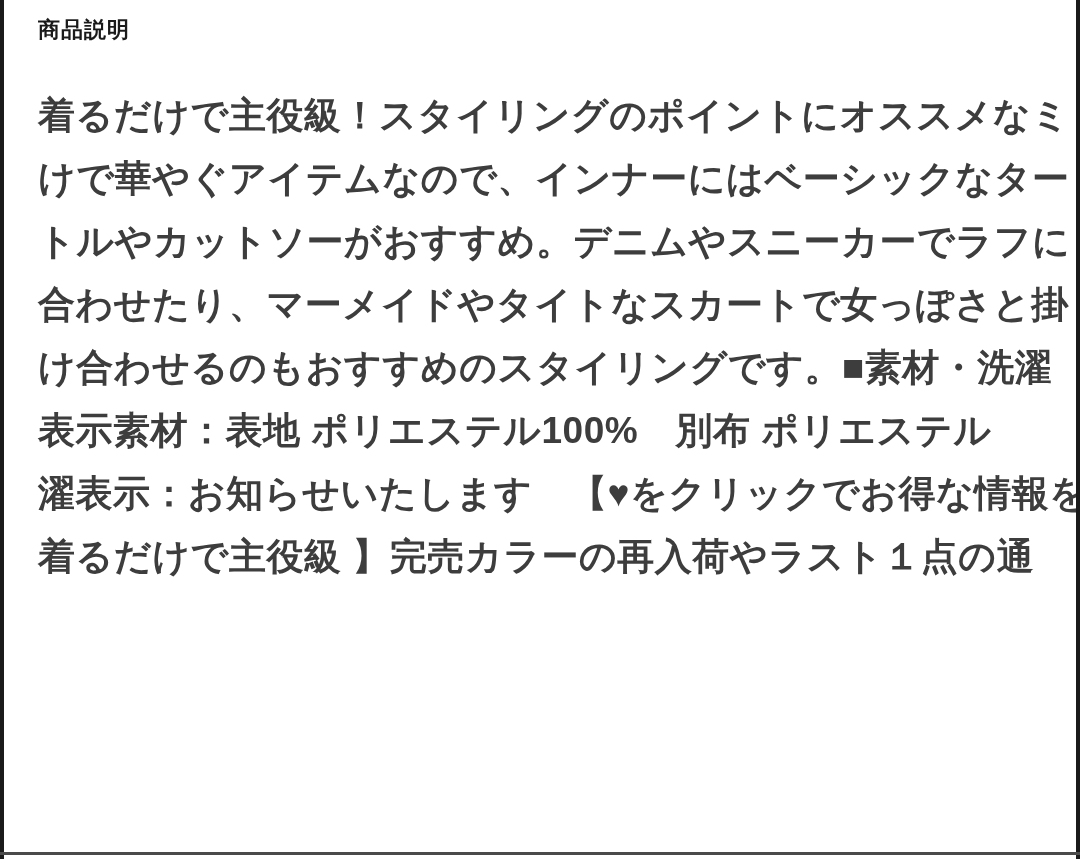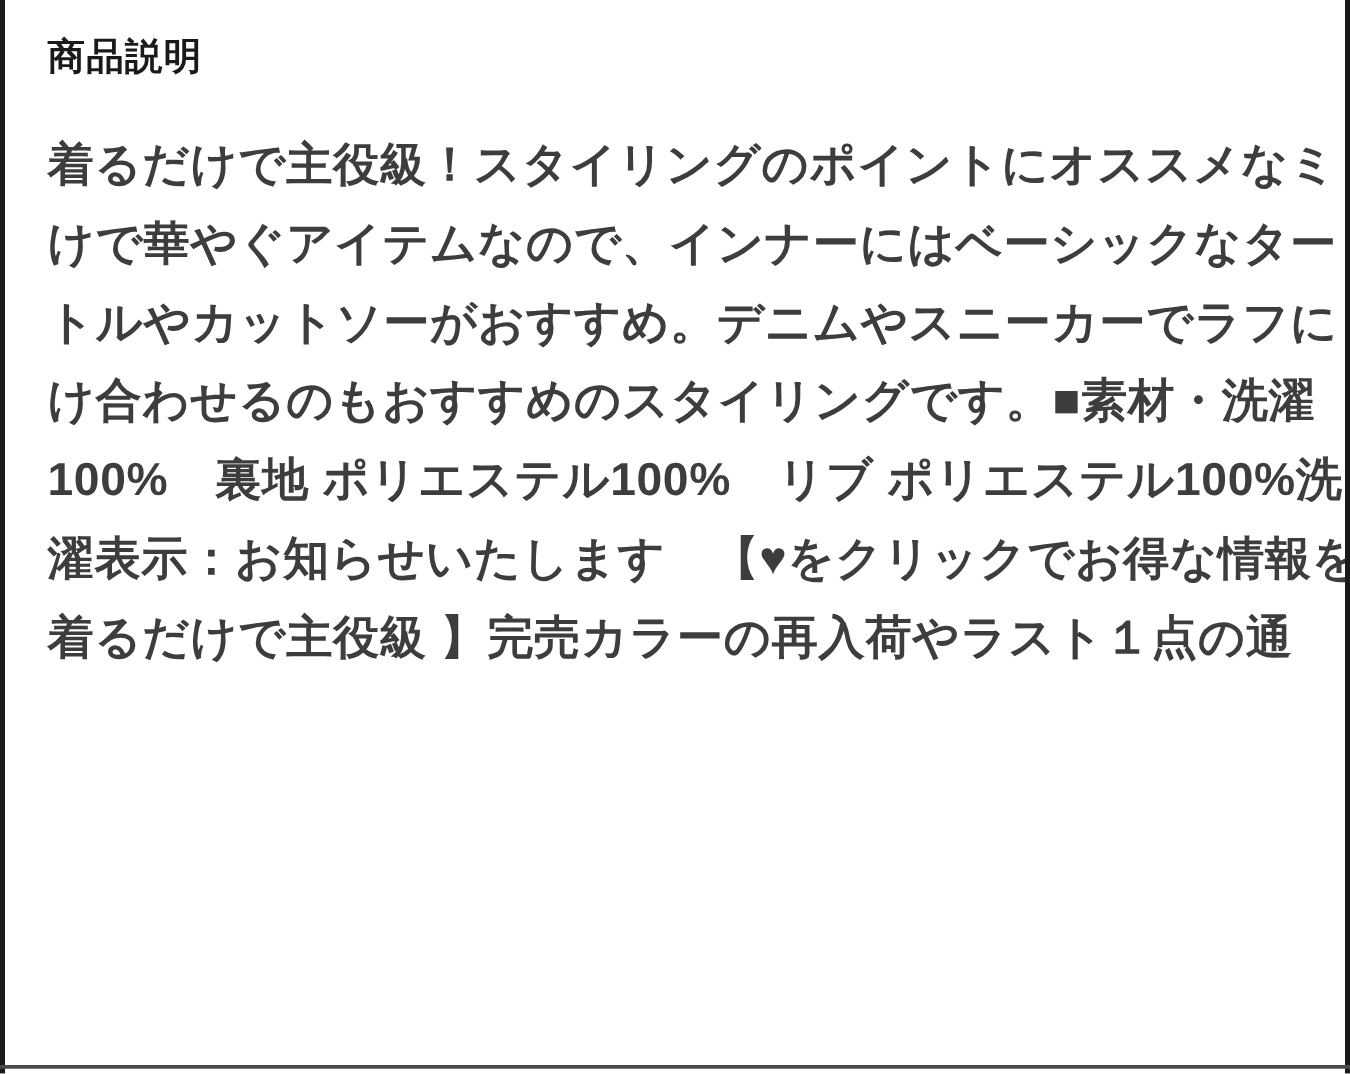--- a/index.html
+++ b/index.html
@@ -27,22 +27,22 @@
   .divider {
     position: absolute;
     left: 0;
     right: 0;
     bottom: 4px;
     height: 3px;
     background: var(--divider, #4a4a4a);
   }
   .title {
     margin: 0;
-    padding: 24px 0 0 38px;
-    font-size: 30px;
+    padding: 8px 0 0 38px;
+    font-size: 22px;
     line-height: 44px;
     font-weight: 700;
     color: var(--title-color, #1a1a1a);
     letter-spacing: 1px;
   }
   .body {
     margin: 32px 26px 0 38px;
     font-size: 37px;
     color: var(--body-color, #3d3d3d);
     font-weight: 700;
@@ -60,20 +60,21 @@
 <div class="panel" style="--bg: #ffffff; --title-color: #1a1a1a; --body-color: #3d3d3d; --edge: #1a1a1a; --divider: #4a4a4a;">
   <div class="edge left"></div>
   <div class="edge right"></div>
 
   <h2 class="title">商品説明</h2>
 
   <div class="body">
     <div class="text-line">着るだけで主役級！スタイリングのポイントにオススメなミ</div>
     <div class="text-line">けで華やぐアイテムなので、インナーにはベーシックなター</div>
     <div class="text-line">トルやカットソーがおすすめ。デニムやスニーカーでラフに</div>
+    <div class="text-line">合わせたり、マーメイドやタイトなスカートで女っぽさと掛</div>
     <div class="text-line">け合わせるのもおすすめのスタイリングです。■素材・洗濯</div>
-    <div class="text-line">100%　裏地 ポリエステル100%　リブ ポリエステル100%洗</div>
+    <div class="text-line">表示素材：表地 ポリエステル100%　別布 ポリエステル</div>
     <div class="text-line">濯表示：お知らせいたします　【♥をクリックでお得な情報を</div>
     <div class="text-line">着るだけで主役級 】完売カラーの再入荷やラスト１点の通</div>
   </div>
 
   <div class="divider"></div>
 </div>
 
 </body></html>

